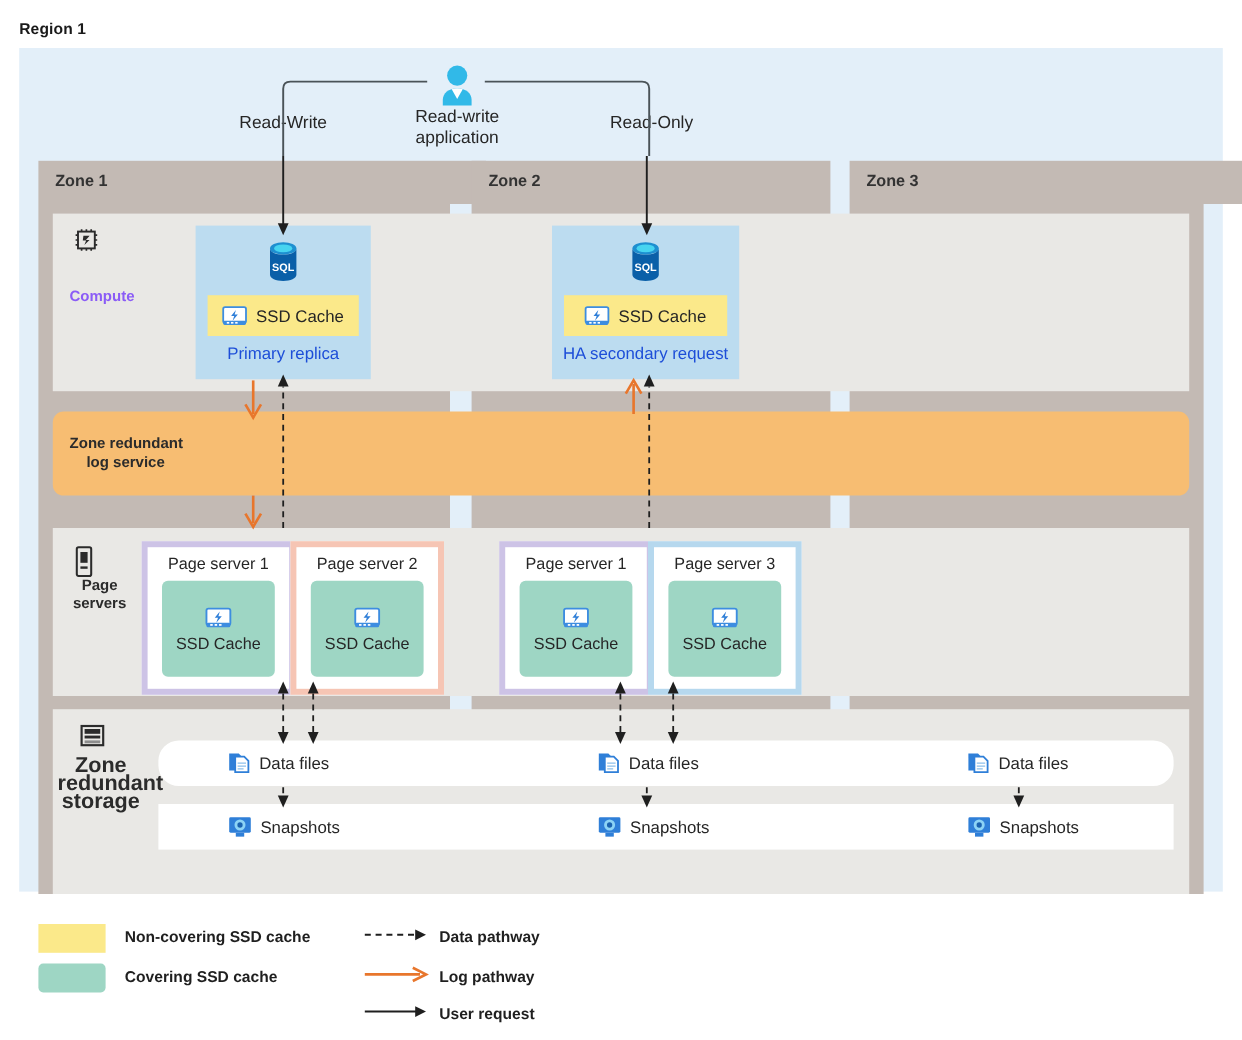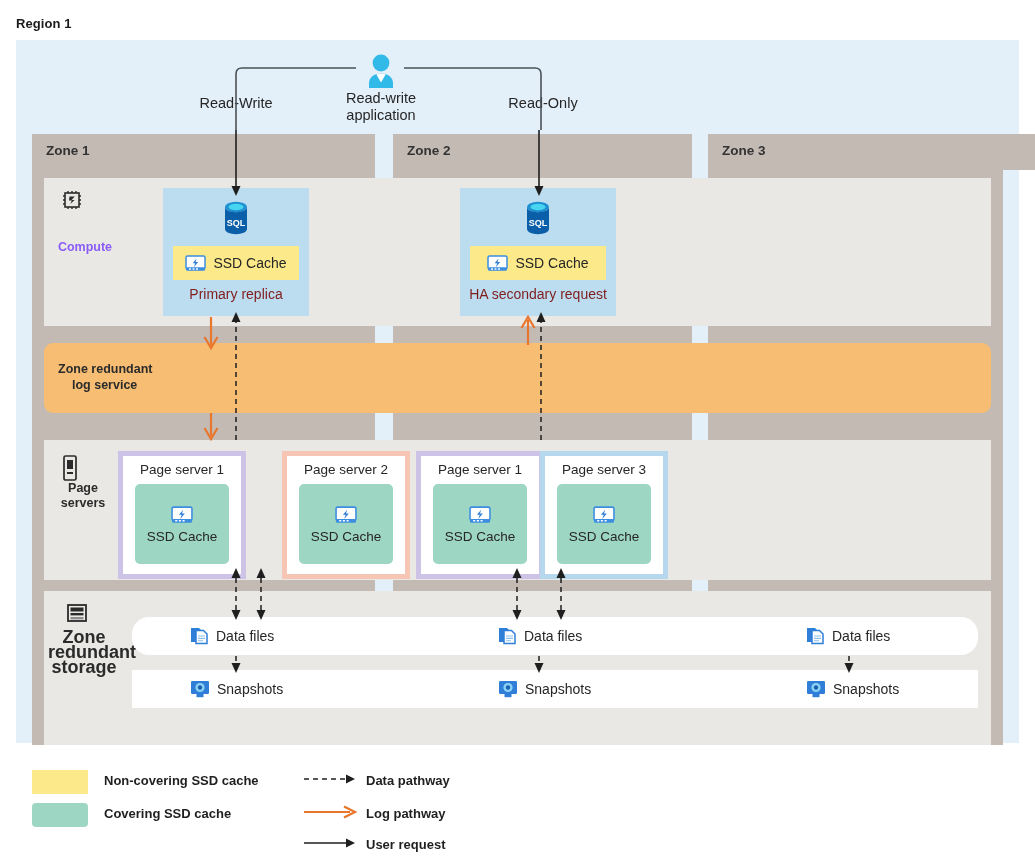--- a/index.html
+++ b/index.html
@@ -13,21 +13,21 @@
   #region-title{left:16px;top:16px;font-size:13px;font-weight:bold;color:#1a1a1a;letter-spacing:.1px;}
   #region-canvas{left:16px;top:40px;width:1003px;height:703px;background:#e3eff9;}
   #person-icon{left:364px;top:54px;width:34px;height:36px;}
   #app-label{left:318px;top:90px;width:126px;text-align:center;font-size:14.5px;line-height:17px;color:#262626;}
   #rw-label{left:180px;top:95px;width:112px;text-align:center;font-size:14.5px;color:#262626;}
   #ro-label{left:487px;top:95px;width:112px;text-align:center;font-size:14.5px;color:#262626;}
 
   
   .zone-bar{height:36px;background:#c3bab4;}
   .zone-bar span{position:absolute;left:14px;top:9px;font-size:13.5px;font-weight:bold;color:#333;}
-  #zone1-bar{left:32px;top:134px;width:343px;}
+  #zone1-bar{left:32px;top:134px;width:343px;padding-left:30px;}
   #zone2-bar{left:393px;top:134px;width:299px;}
   #zone3-bar{left:708px;top:134px;width:355px;padding-left:28px;}
 
   
   .zone-col{background:#c3bab4;}
   #zone1-col{left:32px;top:170px;width:343px;height:575px;}
   #zone2-col{left:393px;top:170px;width:299px;height:575px;}
   #zone3-col{left:708px;top:170px;width:295px;height:575px;}
 
   
@@ -35,38 +35,38 @@
   #compute-icon-wrap{left:60px;top:188px;width:52px;text-align:center;}
   #compute-label{left:46px;top:212px;width:78px;text-align:center;font-size:12.5px;font-weight:bold;color:#8b5cf6;margin-top:28px;}
 
   .replica-box{background:#bcdcf0;}
   #primary-replica{left:163px;top:188px;width:146px;height:128px;}
   #ha-replica{left:460px;top:188px;width:156px;height:128px;}
   .replica-box .sqlicon{position:absolute;left:50%;transform:translateX(-50%);top:12px;}
   .ssd-yellow{position:absolute;left:10px;right:10px;top:58px;height:34px;background:#fbe98a;
               display:flex;align-items:center;justify-content:center;gap:7px;}
   .ssd-yellow .lbl{font-size:14px;color:#262626;}
-  .replica-name{position:absolute;left:0;right:0;top:98px;text-align:center;font-size:14px;color:#7f1d1d;}
+  .replica-name{position:absolute;left:0;right:0;top:98px;text-align:center;font-size:14px;color:#1d4ed8;}
 
   
   #log-band{left:44px;top:343px;width:947px;height:70px;background:#f7bd72;border-radius:9px;}
   #log-label{left:58px;top:361px;width:150px;font-size:12.5px;font-weight:bold;line-height:16px;color:#2b2b2b;}
 
   
   #ps-band{left:44px;top:440px;width:947px;height:140px;background:#e9e8e5;}
   #ps-icon-wrap{left:62px;top:455px;width:42px;text-align:center;}
   #ps-label{left:50px;top:481px;width:66px;text-align:center;font-size:12.5px;font-weight:bold;line-height:15px;color:#2b2b2b;}
 
   .page-server{position:absolute;top:451px;width:118px;height:118px;background:#ffffff;border:5px solid #be185d;}
   .page-server .ps-title{position:absolute;left:0;right:0;top:6px;text-align:center;font-size:13.5px;color:#262626;}
   .ps-cache{position:absolute;left:12px;right:12px;top:28px;bottom:10px;background:#9ed6c4;border-radius:5px;
             display:flex;flex-direction:column;align-items:center;justify-content:center;gap:4px;}
   .ps-cache .lbl{font-size:13.5px;color:#262626;}
   #ps1{left:118px;}
-  #ps2{left:242px;border-color:#f6c5b4;margin-left:40px;}
+  #ps2{left:242px;border-color:#f6c5b4;}
   #ps3{left:416px;}
   #ps4{left:540px;border-color:#b6d8ee;}
 
   
   #storage-band{left:44px;top:591px;width:947px;height:154px;background:#e9e8e5;}
   #st-icon-wrap{left:66px;top:602px;width:36px;text-align:center;}
   #st-label{left:48px;top:630px;width:72px;text-align:center;font-size:18px;font-weight:bold;line-height:15px;color:#2b2b2b;}
   .storage-row{position:absolute;left:132px;width:846px;height:38px;background:#ffffff;}
   #row-datafiles{top:617px;border-radius:17px;}
   #row-snapshots{top:670px;}

